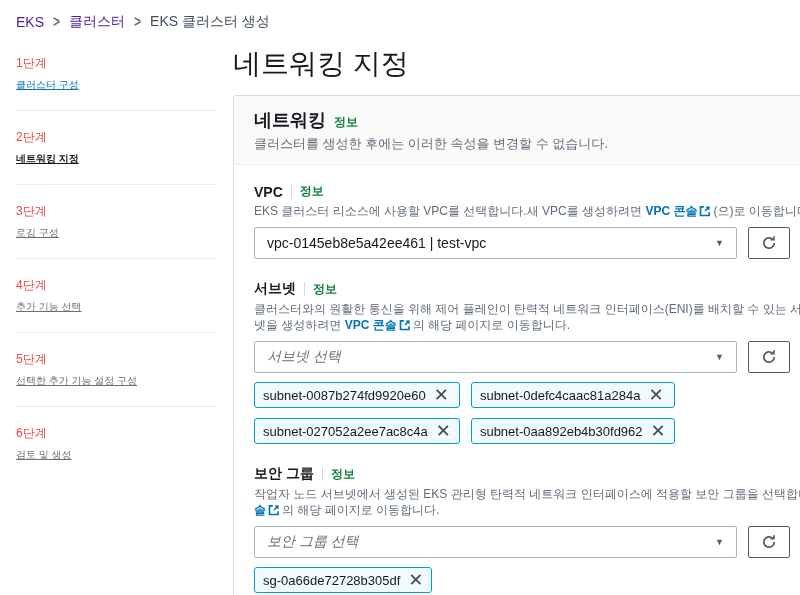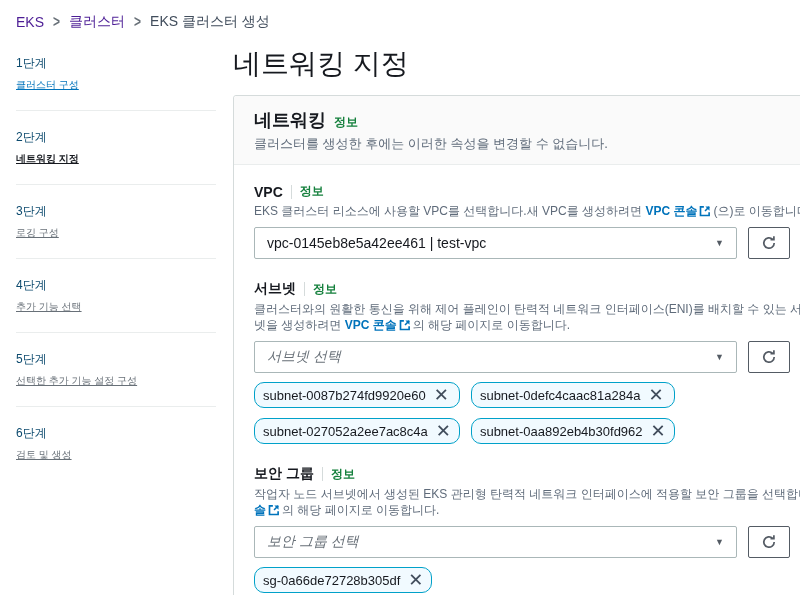--- a/index.html
+++ b/index.html
@@ -11,21 +11,21 @@
   }
   
   .breadcrumb { padding: 13px 16px 6px; font-size: 14px; display: flex; align-items: center; gap: 9px; }
   .crumb-link { color: #4c1d95; text-decoration: none; cursor: pointer; }
   .crumb-sep { color: #687078; font-size: 12px; font-weight: bold; transform: scaleY(1.3); }
   .crumb-current { color: #414d5c; }
 
   
   .layout { display: flex; align-items: flex-start; padding: 0 0 0 16px; }
   .sidebar { width: 200px; flex-shrink: 0; padding-top: 18px; }
-  .step-num { font-size: 12px; color: #0c4a6e; margin-bottom: 6px; }
+  .step-num { font-size: 12px; color: #ef4444; margin-bottom: 6px; }
   .step-name { font-size: 10px; color: #687078; text-decoration: underline; }
   .step-name.link { color: #0073bb; cursor: pointer; }
   .step-name.active { color: #16191f; font-weight: bold; }
   .step-divider { border: none; border-top: 1px solid #eaeded; margin: 18px 0; }
 
   .main { margin-left: 17px; padding-top: 10px; width: 905px; flex-shrink: 0; }
   .page-title { font-size: 28px; font-weight: 400; color: #16191f; line-height: 34px; margin-bottom: 14px; }
 
   
   .card { width: 905px; border: 1px solid #d5dbdb; border-radius: 3px; background: #fff; }
@@ -59,21 +59,21 @@
   .refresh-btn {
     width: 42px; height: 32px; background: #fff;
     border: 1px solid #545b64; border-radius: 2px;
     display: flex; align-items: center; justify-content: center; cursor: pointer;
   }
 
   
   .tags { display: grid; grid-template-columns: repeat(2, max-content); gap: 10px 11px; margin-top: 9px; }
   .tag {
     display: inline-flex; align-items: center; gap: 8px;
-    border: 1px solid #00a1c9; background: #f1faff; border-radius: 10px;
+    border: 1px solid #00a1c9; background: #f1faff; border-radius: 3px;
     padding: 3px 8px; font-size: 13px; color: #16191f; height: 26px;
   }
   .tag-x { font-size: 18px; line-height: 14px; color: #414d5c; cursor: pointer; font-weight: 400; }
 </style>
 </head>
 <body>
 
 <div class="breadcrumb">
   <span class="crumb-link">EKS</span>
   <span class="crumb-sep">&gt;</span>

